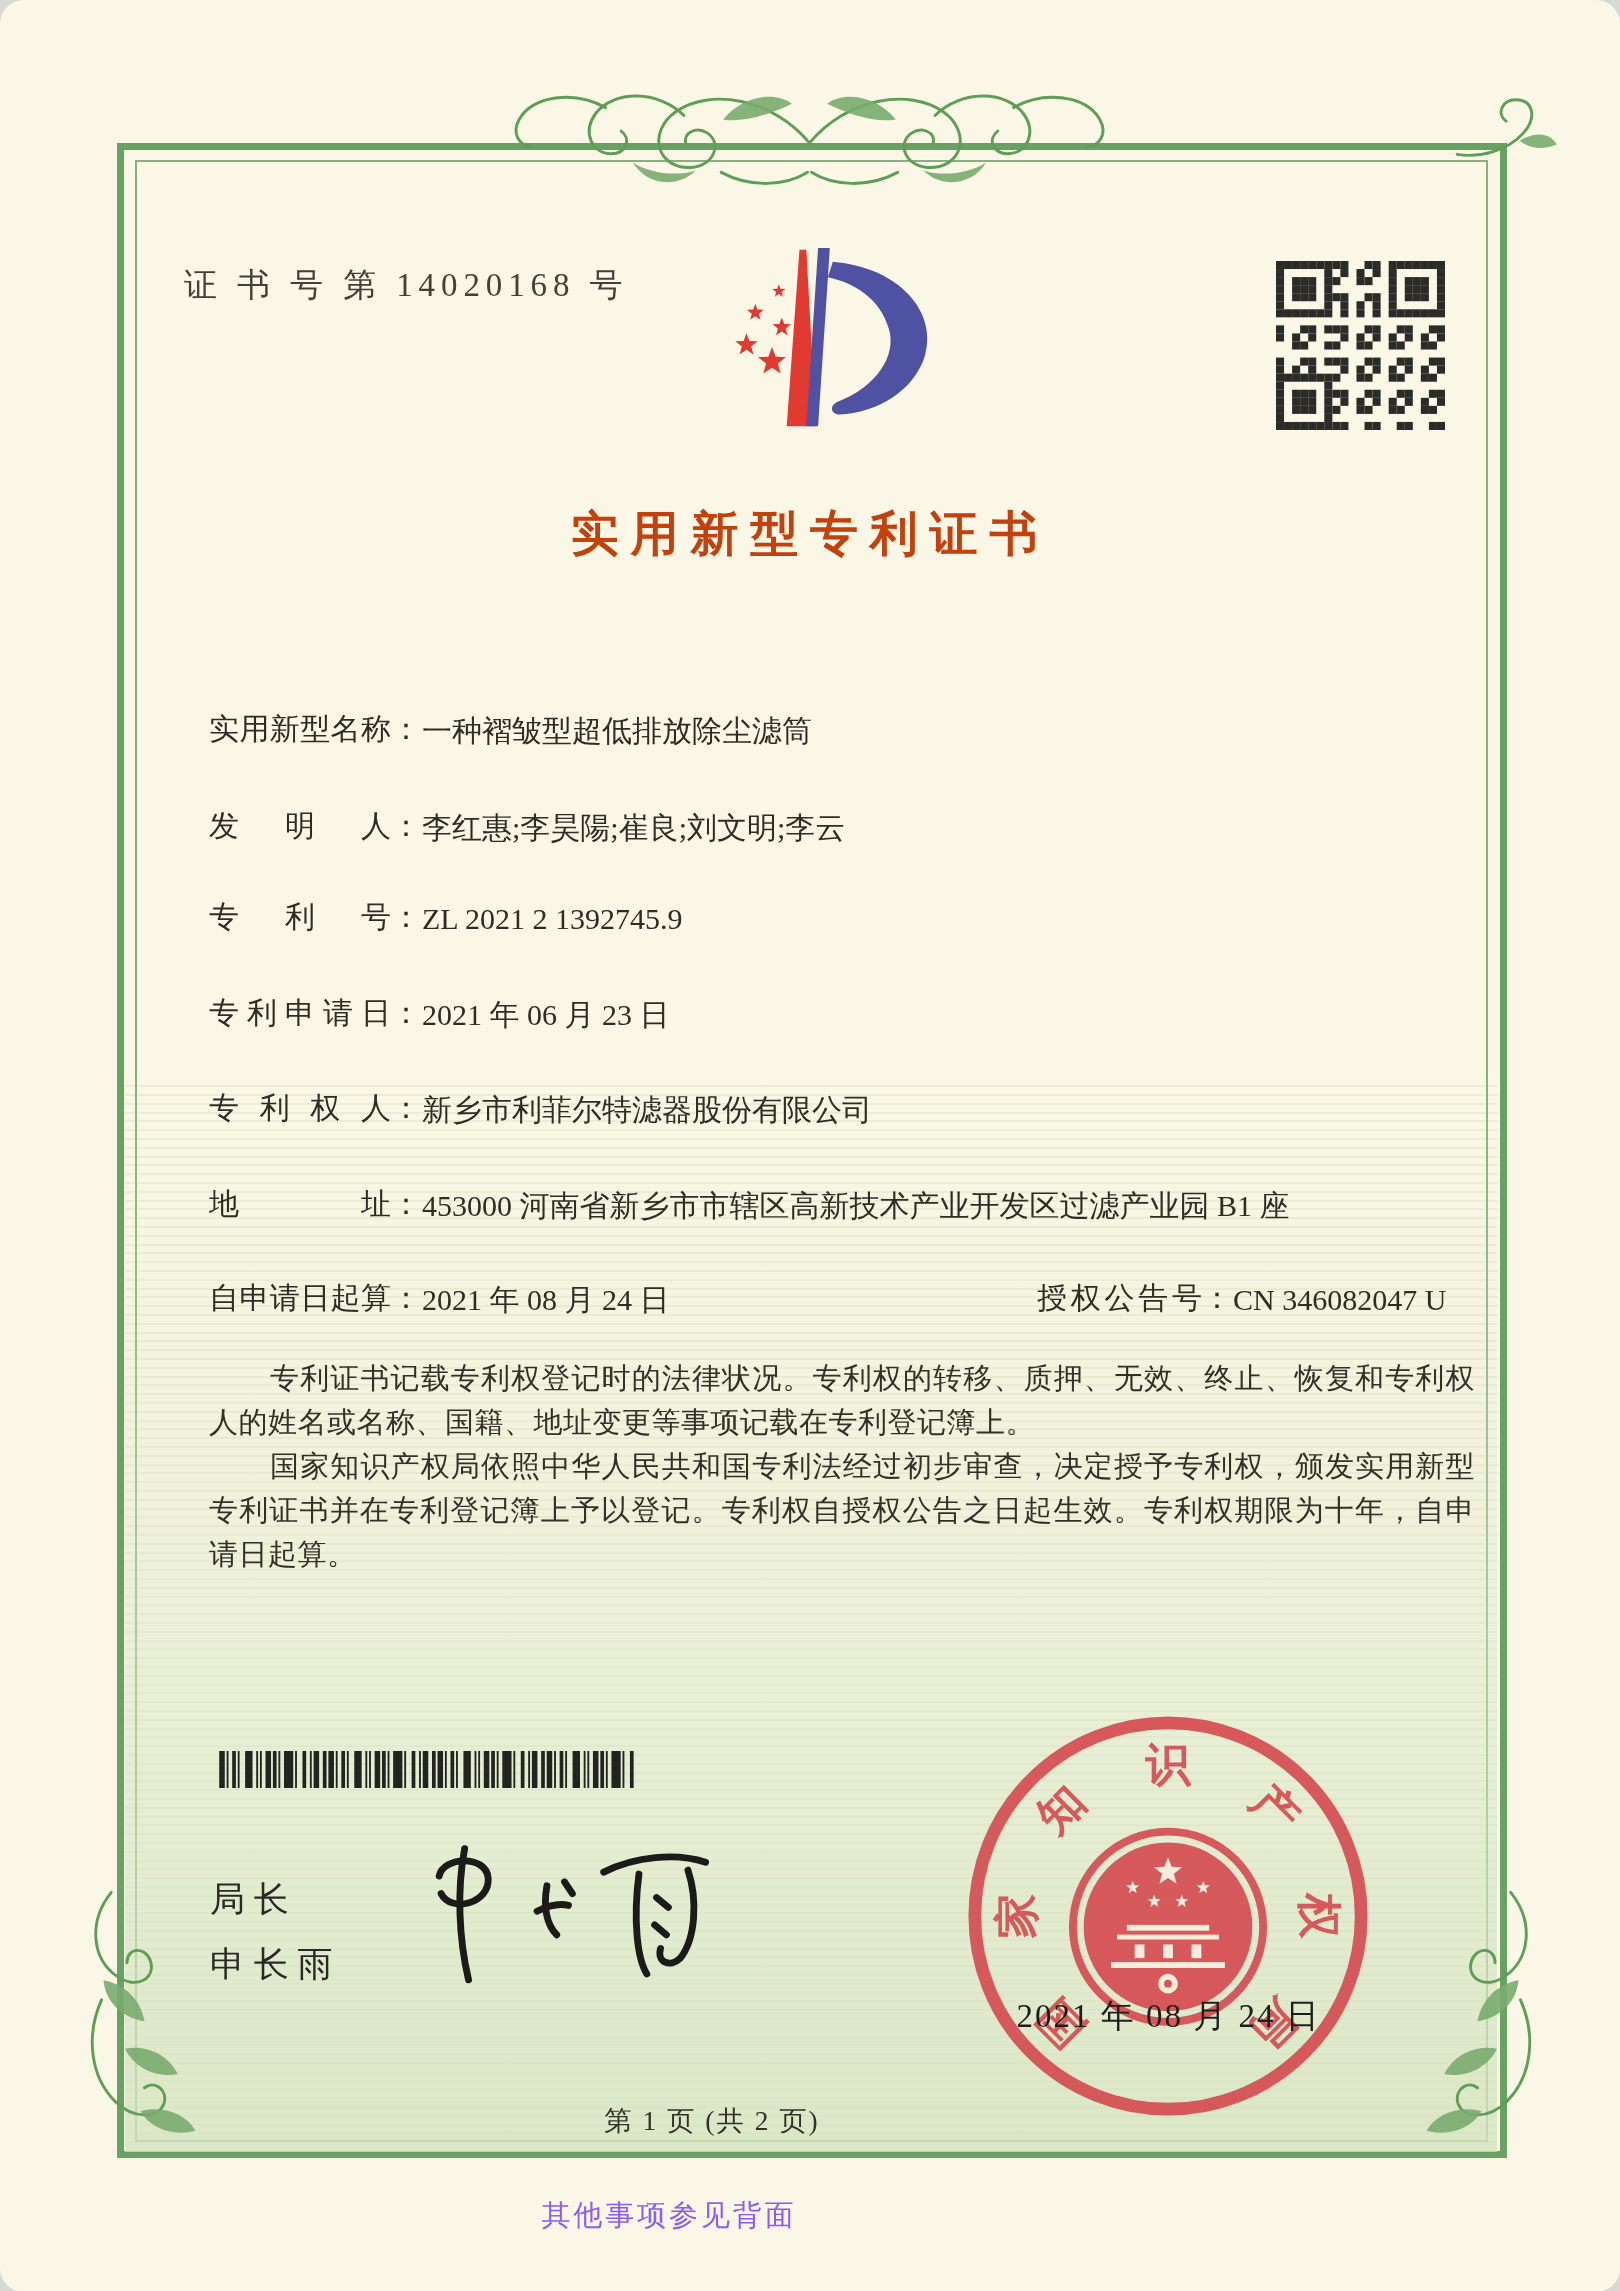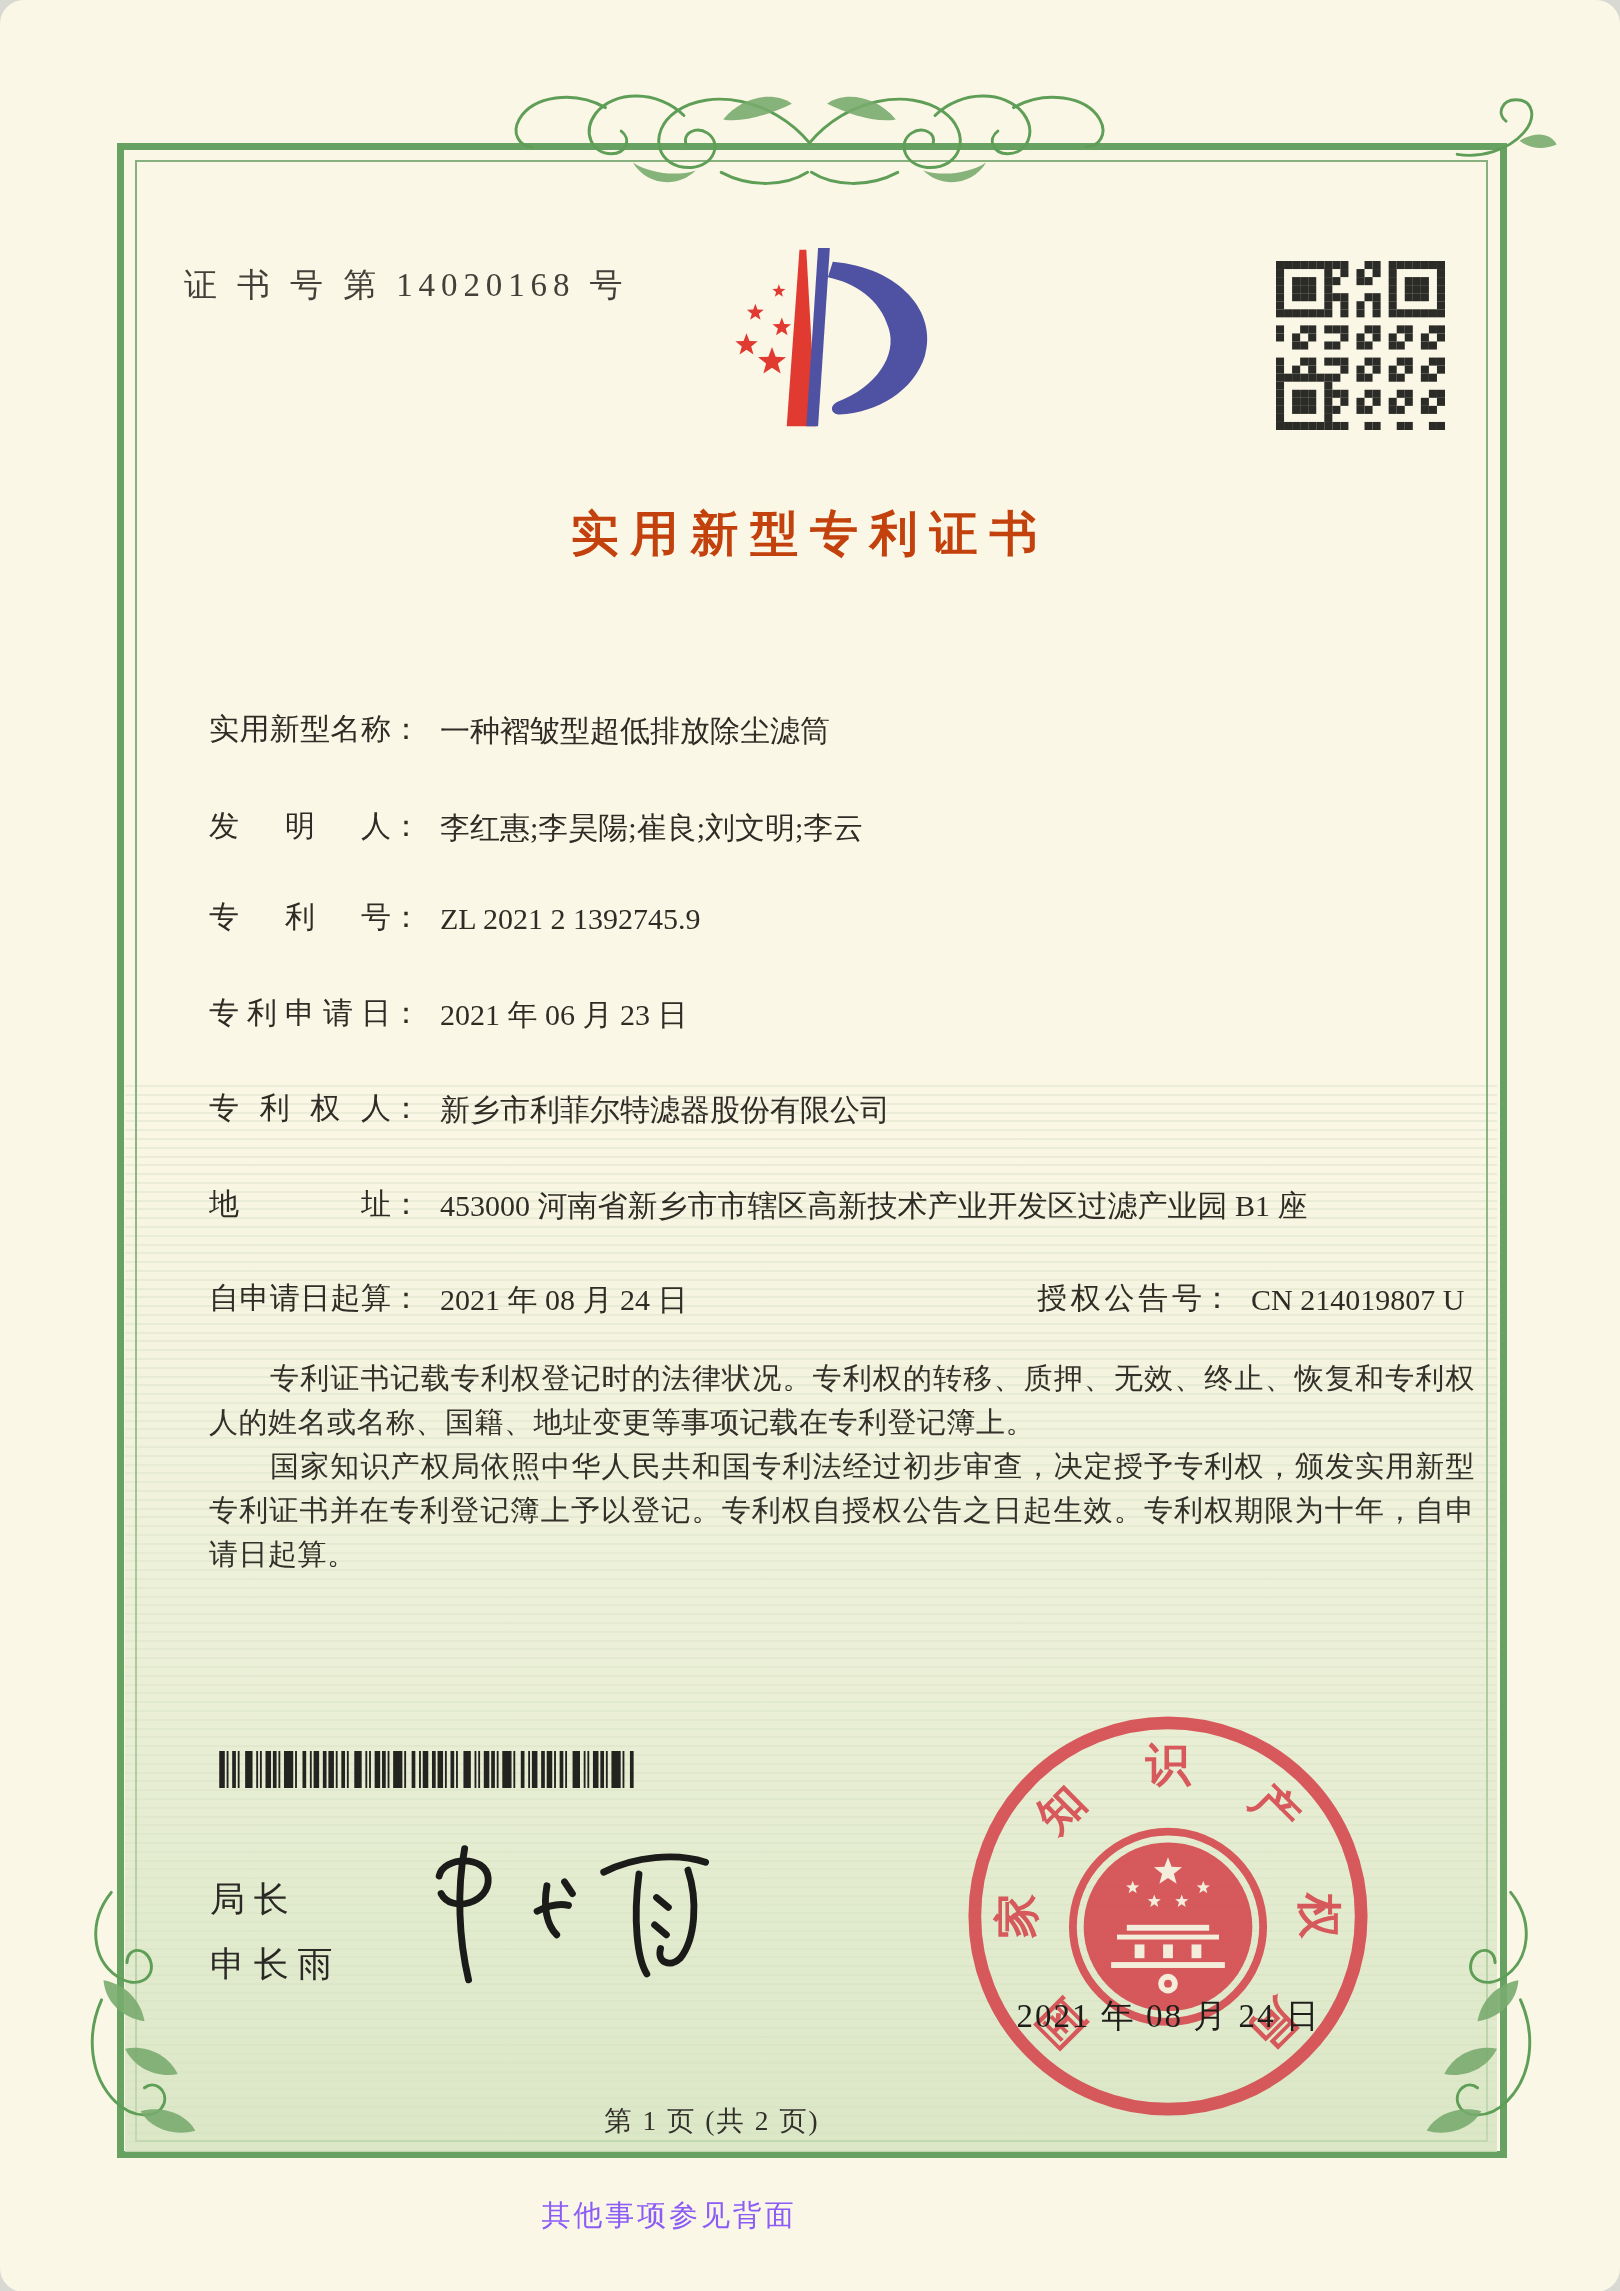--- a/index.html
+++ b/index.html
@@ -18,21 +18,21 @@
     background:
       linear-gradient(180deg, rgba(222,234,205,0) 0%, rgba(219,232,200,.40) 45%, rgba(211,227,191,.80) 100%),
       repeating-linear-gradient(0deg, rgba(130,170,120,.13) 0 2px, rgba(0,0,0,0) 2px 8.8px);
   }
   .certno{position:absolute;left:184px;top:263px;font-size:33px;letter-spacing:5.9px;color:#43403a;}
   .title{position:absolute;left:320px;top:502px;width:980px;text-align:center;
     font-size:48px;font-weight:700;letter-spacing:11.8px;color:#c2410c;}
   .field-row{position:absolute;left:209px;font-size:30px;white-space:nowrap;}
   .flabel{display:inline-block;width:182px;text-align:justify;text-align-last:justify;vertical-align:top;}
   .colon{display:inline-block;vertical-align:top;}
-  .fvalue{display:inline-block;margin-left:19px;vertical-align:top;max-width:1034px;white-space:normal;line-height:43px;}
+  .fvalue{display:inline-block;margin-left:1px;vertical-align:top;max-width:1034px;white-space:normal;line-height:43px;}
   .grant2{position:absolute;left:828px;top:0;}
   .grant2 .flabel{width:165px;}
   .paras{position:absolute;left:209px;top:1356px;width:1266px;font-size:29px;line-height:44px;
     text-align:justify;letter-spacing:0.5px;color:#33302a;}
   .paras p{margin:0;text-indent:61px;}
   .signer{position:absolute;left:210px;font-size:35px;letter-spacing:8.8px;color:#2b2925;}
   .seal-date{position:absolute;left:998px;top:1994px;width:341px;text-align:center;
     font-size:33px;letter-spacing:2px;color:#1e1d1a;z-index:6;}
   .pageinfo{position:absolute;left:369px;top:2103px;width:686px;text-align:center;font-size:27.4px;letter-spacing:2px;color:#33302a;}
   .backnote{position:absolute;left:326px;top:2196px;width:686px;text-align:center;font-size:29px;letter-spacing:2.9px;color:#8b5cf6;}
@@ -313,21 +313,21 @@
   </div>
   <div class="field-row" style="top:1088px">
     <span class="flabel">专利权人</span><span class="colon">：</span><span class="fvalue">新乡市利菲尔特滤器股份有限公司</span>
   </div>
   <div class="field-row" style="top:1184px">
     <span class="flabel">地址</span><span class="colon">：</span><span class="fvalue">453000 河南省新乡市市辖区高新技术产业开发区过滤产业园 B1 座</span>
   </div>
   <div class="field-row" style="top:1278px">
     <span class="flabel">自申请日起算</span><span class="colon">：</span><span class="fvalue">2021 年 08 月 24 日</span>
     <span class="grant2">
-      <span class="flabel">授权公告号</span><span class="colon">：</span><span class="fvalue">CN 214019807 U</span>
+      <span class="flabel">授权公告号</span><span class="colon">：</span><span class="fvalue">CN 346082047 U</span>
     </span>
   </div>
 
   <div class="paras">
     <p>专利证书记载专利权登记时的法律状况。专利权的转移、质押、无效、终止、恢复和专利权人的姓名或名称、国籍、地址变更等事项记载在专利登记簿上。</p>
     <p>国家知识产权局依照中华人民共和国专利法经过初步审查，决定授予专利权，颁发实用新型专利证书并在专利登记簿上予以登记。专利权自授权公告之日起生效。专利权期限为十年，自申请日起算。</p>
   </div>
 
   <svg class="abs" style="left:218px;top:1751px;" width="427" height="37" viewBox="0 0 436 38" id="barcode">
       <rect x="0.0" y="0" width="5.7" height="38" fill="#23231f"></rect>

